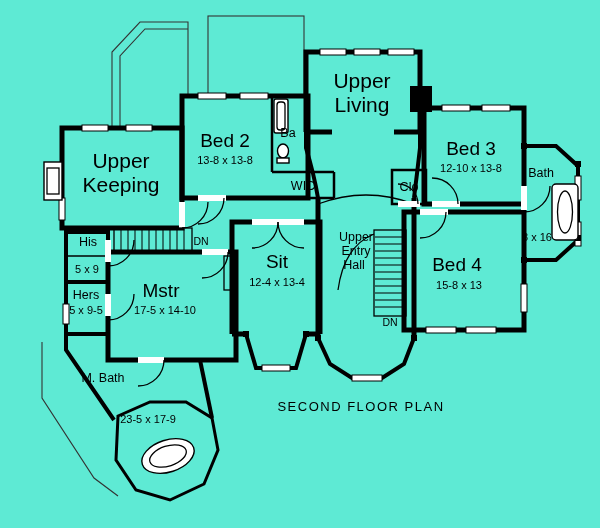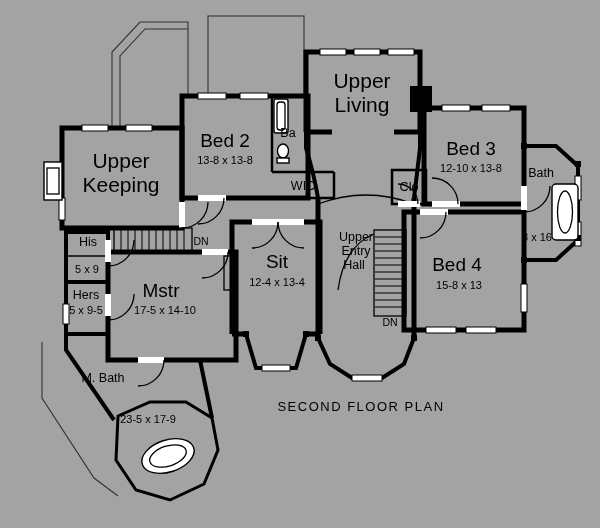--- a/index.html
+++ b/index.html
@@ -1,16 +1,16 @@
 <!DOCTYPE html>
 <html><head>
 <meta charset="utf-8">
 <style>
   html,body { margin:0; padding:0; background:#ffffff; }
-  .page { width:600px; height:528px; background:#a3a3a3; position:relative; overflow:hidden; }
+  .page { width:600px; height:528px; background:#5eead4; position:relative; overflow:hidden; }
   svg { display:block; }
   text {
     font-family:"Liberation Sans", sans-serif;
     fill:#000;
     text-anchor:middle;
   }
   .t-xl   { font-size:21px; }
   .t-lg   { font-size:19px; }
   .t-md   { font-size:12.5px; }
   .t-dim  { font-size:11px; }

